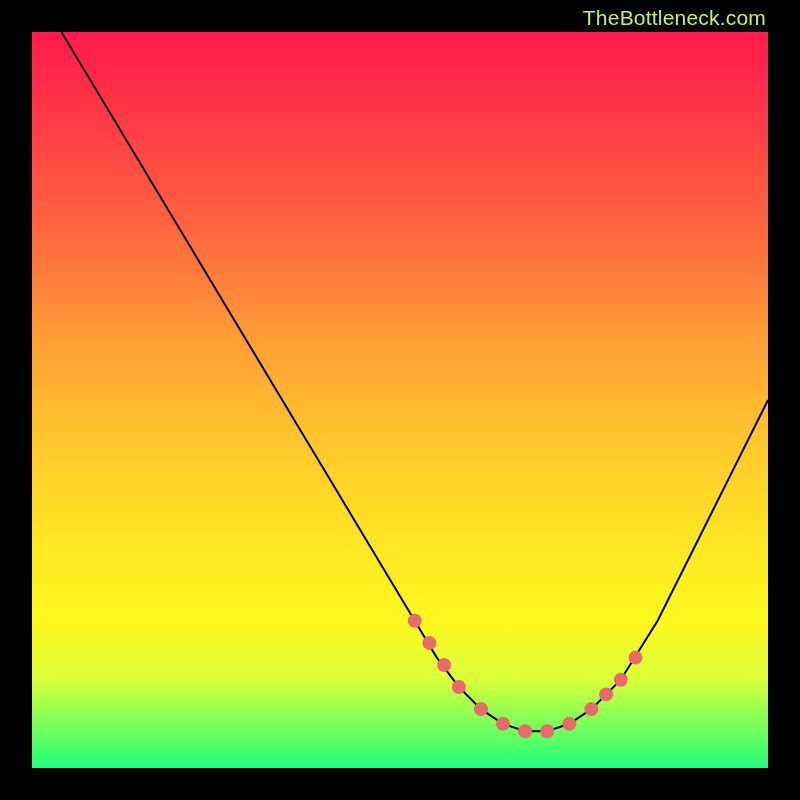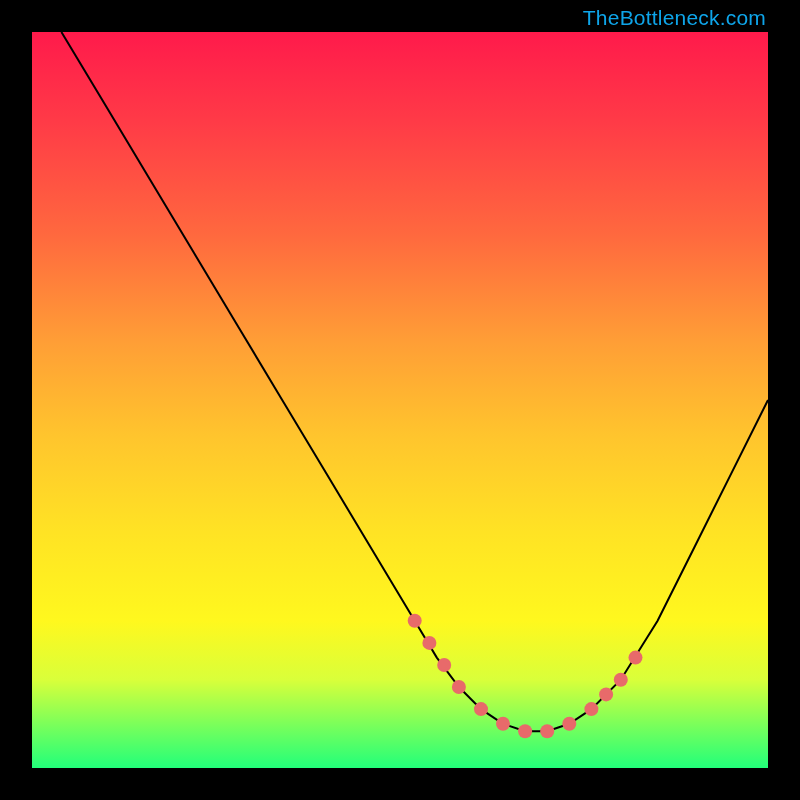--- a/index.html
+++ b/index.html
@@ -33,21 +33,21 @@
       #fff81e 80%,
       #d9ff3a 88%,
       #7cff5a 94%,
       #22ff7a 100%
     );
   }
   .watermark {
     position: absolute;
     right: 34px;
     top: 6px;
-    color: #0ea5e9;
+    color: #bef264;
     font-size: 21px;
     font-weight: 500;
     letter-spacing: 0.2px;
     user-select: none;
   }
   svg.curve {
     position: absolute;
     left: 0;
     top: 0;
     width: 736px;

